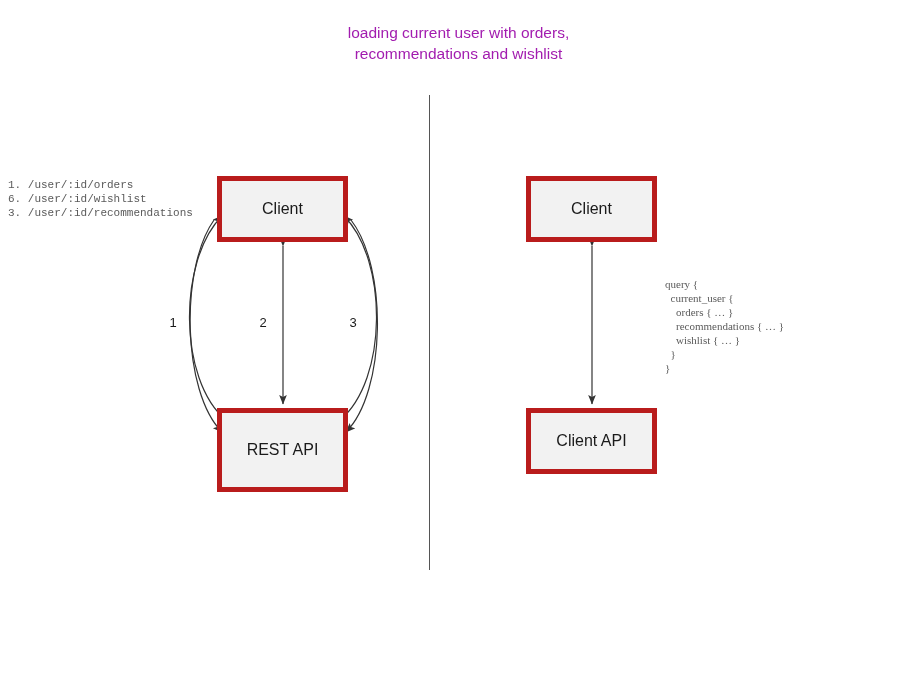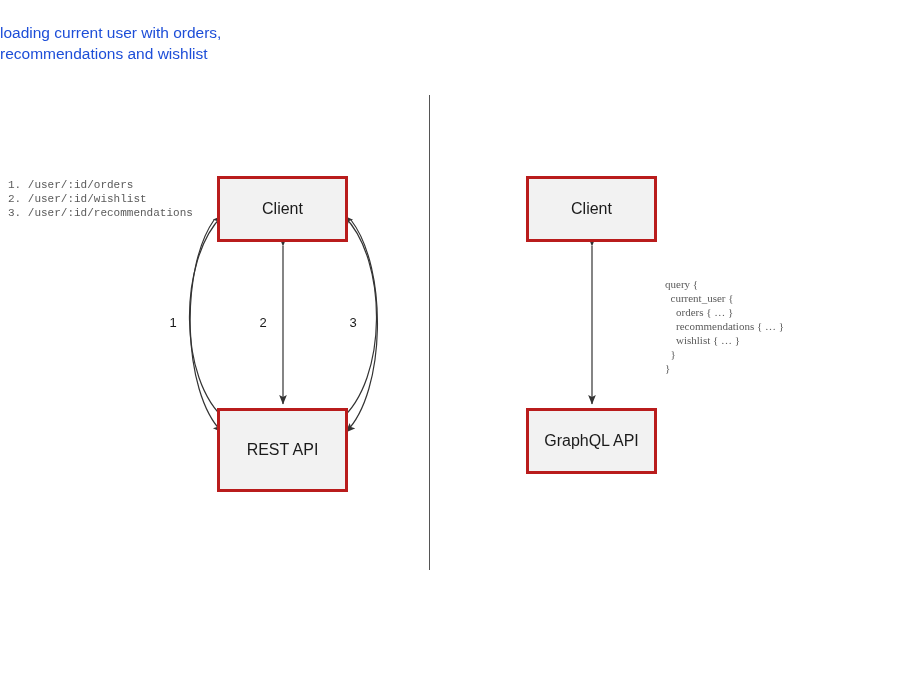--- a/index.html
+++ b/index.html
@@ -17,37 +17,38 @@
   .canvas {
     position: relative;
     width: 917px;
     height: 689px;
   }
   .title {
     position: absolute;
     left: 0;
     top: 22px;
     width: 917px;
+    text-align: center;
     font-size: 15.5px;
     line-height: 21px;
-    color: #1d4ed8;
+    color: #a21caf;
     white-space: pre-line;
   }
   .divider {
     position: absolute;
     left: 429px;
     top: 95px;
     width: 1px;
     height: 475px;
     background: #555555;
   }
   .node {
     position: absolute;
     background: #f2f2f2;
-    border: 3px solid #b91c1c;
+    border: 5px solid #b91c1c;
     box-sizing: border-box;
     display: flex;
     align-items: center;
     justify-content: center;
     font-size: 16px;
     color: #1a1a1a;
   }
   #client-rest { left: 217px; top: 176px; width: 131px; height: 66px; }
   #rest-api    { left: 217px; top: 408px; width: 131px; height: 84px; }
   #client-gql  { left: 526px; top: 176px; width: 131px; height: 66px; }
@@ -110,24 +111,24 @@
     <path d="M 351 220 C 388 268 386 392 346 432" fill="none" stroke="#333333" stroke-width="1.2" marker-end="url(#ah)"></path>
 
     <path d="M 340 420 C 388 380 388 260 344 216" fill="none" stroke="#333333" stroke-width="1.2" marker-end="url(#ah)"></path>
 
     <path d="M 592 246 L 592 404" fill="none" stroke="#333333" stroke-width="1.2" marker-start="url(#ah)" marker-end="url(#ah)"></path>
   </svg>
 
   <div class="node" id="client-rest">Client</div>
   <div class="node" id="rest-api">REST API</div>
   <div class="node" id="client-gql">Client</div>
-  <div class="node" id="graphql-api">GraphQL API</div>
+  <div class="node" id="graphql-api">Client API</div>
 
   <div class="mono" id="rest-endpoints">1. /user/:id/orders
-2. /user/:id/wishlist
+6. /user/:id/wishlist
 3. /user/:id/recommendations</div>
 
   <div class="mono" id="gql-query">query {
   current_user {
     orders { … }
     recommendations { … }
     wishlist { … }
   }
 }</div>
 

